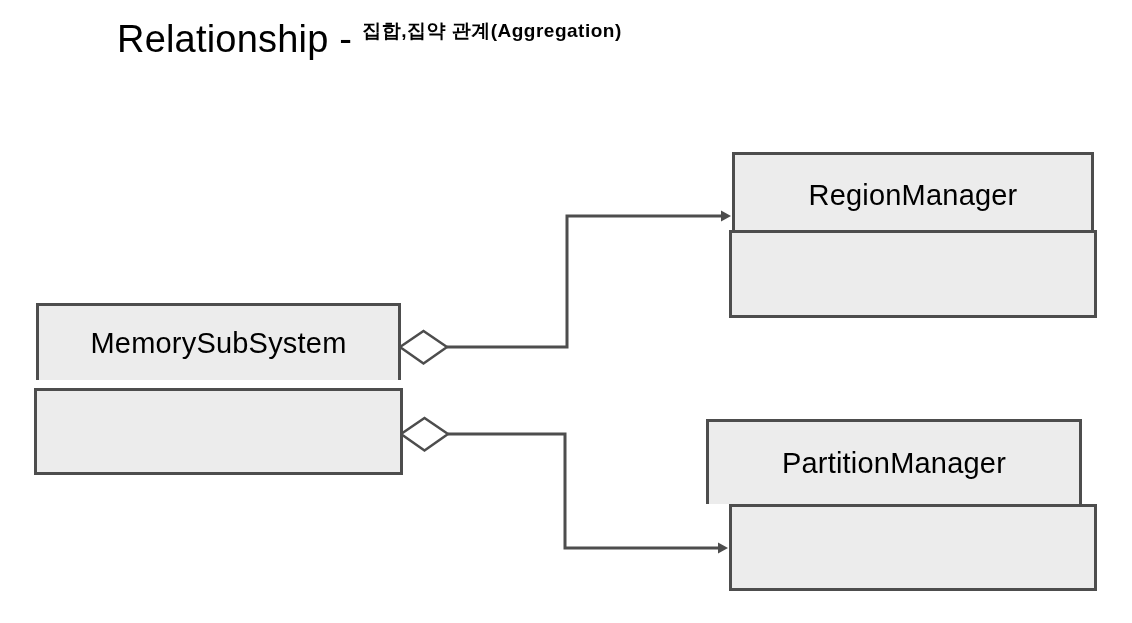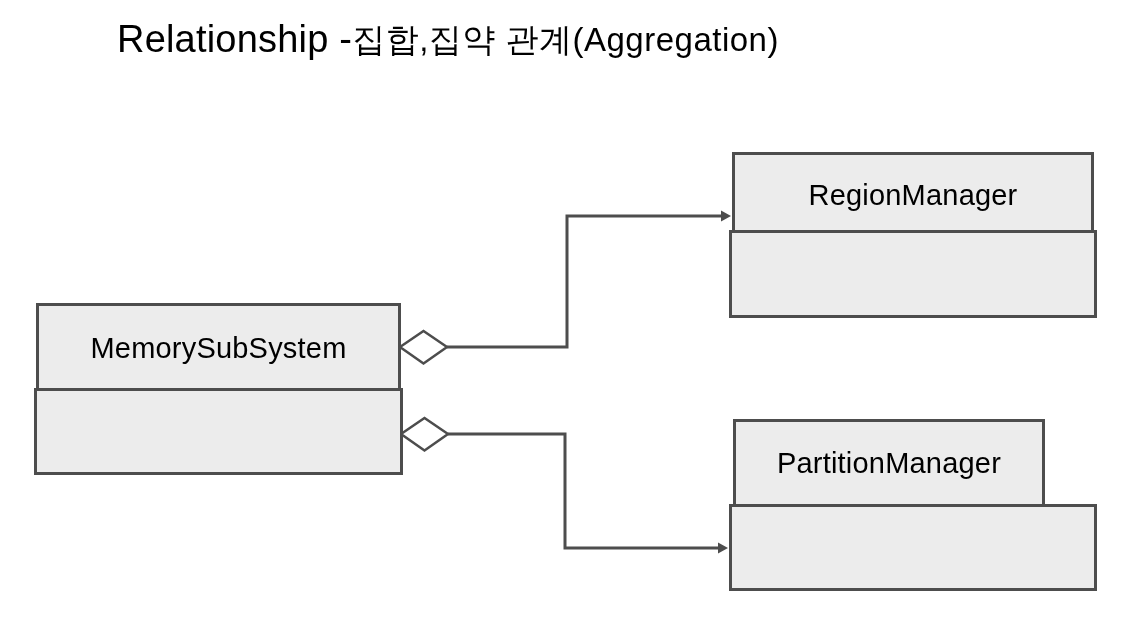--- a/index.html
+++ b/index.html
@@ -30,48 +30,50 @@
     top: 18px;
     display: flex;
     align-items: flex-start;
     white-space: nowrap;
   }
   .title-main {
     font-size: 38px;
     letter-spacing: 0.2px;
   }
   .title-sub {
-    font-size: 33px;
+    font-size: 19px;
+    margin-left: 10px;
     letter-spacing: 0.5px;
+    font-weight: bold;
   }
   
   .class-box { position: absolute; }
   .compartment {
     position: absolute;
     background: var(--box-fill);
     border: 3px solid var(--box-border);
   }
   .compartment.header {
     border-bottom: none;
     display: flex;
     align-items: center;
     justify-content: center;
   }
   .class-label {
     font-size: 29px;
     letter-spacing: 0.2px;
   }
   
-  .mss-header { left: 36px;  top: 303px; width: 365px; height: 88px; }
+  .mss-header { left: 36px;  top: 303px; width: 365px; height: 77px; }
   .mss-body   { left: 34px;  top: 388px; width: 369px; height: 87px; }
   
   .rm-header  { left: 732px; top: 146px; width: 362px; height: 84px; margin-top: 6px; }
   .rm-body    { left: 729px; top: 230px; width: 368px; height: 88px; }
   
-  .pm-header  { left: 733px; top: 419px; width: 312px; height: 85px; }
+  .pm-header  { left: 706px; top: 419px; width: 376px; height: 85px; }
   .pm-body    { left: 729px; top: 504px; width: 368px; height: 87px; }
 
   
   svg.connectors {
     position: absolute;
     inset: 0;
     width: 1132px;
     height: 623px;
     pointer-events: none;
   }

